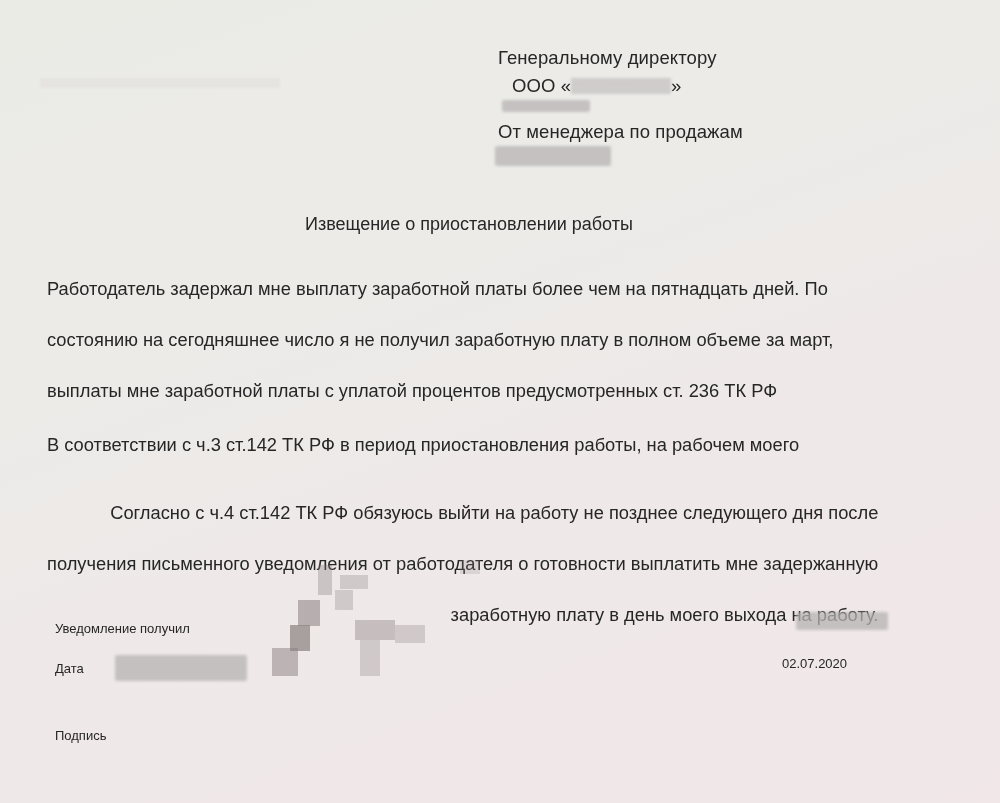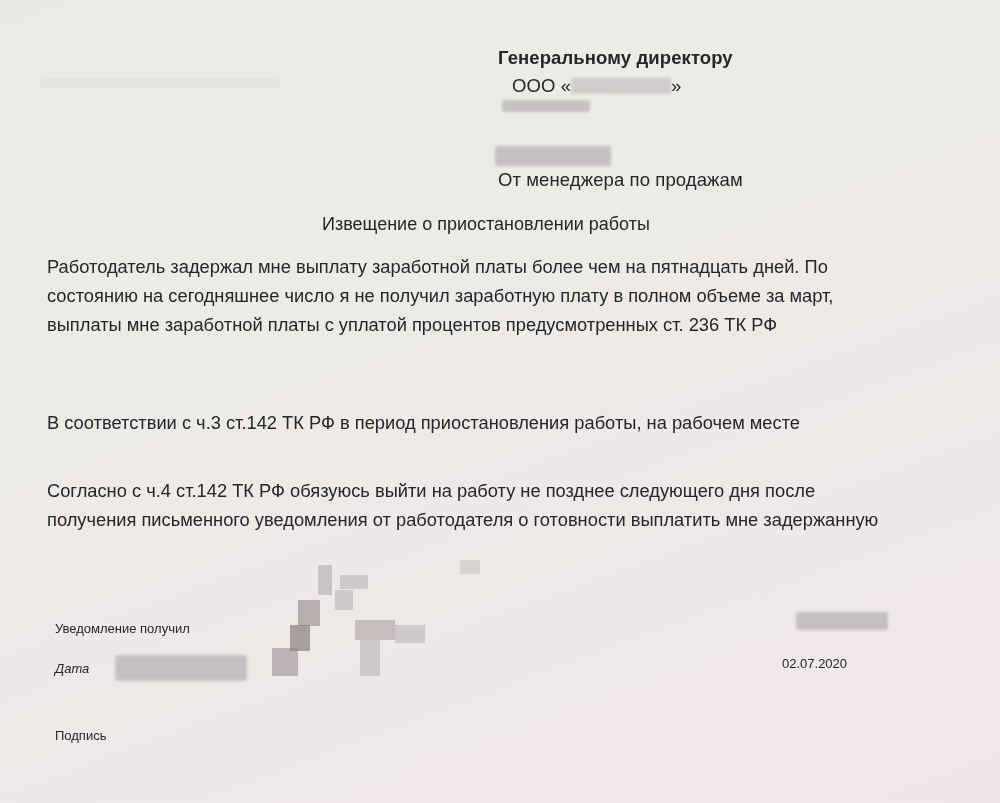--- a/index.html
+++ b/index.html
@@ -10,67 +10,68 @@
     color: #262626;
   }
   .abs { position: absolute; white-space: nowrap; }
   .addr { font-size: 18.5px; letter-spacing: 0.1px; }
   .blur {
     position: absolute; background: #b7b3b3; opacity: 0.75;
     filter: blur(1.5px); border-radius: 2px;
   }
   .title { font-size: 18px; }
   .para { font-size: 18.3px; line-height: 29px; position: absolute; left: 47px; }
-  .para span { display: block; white-space: nowrap; }
+  .para span { display: block; white-space: nowrap; margin-top: 22px; }
   .small { font-size: 13px; }
   .sig-pix { position: absolute; background: #8a8080; opacity: 0.55; }
   .faded { position: absolute; color: #dcdad6; font-size: 13px; filter: blur(1px); }
 </style>
 </head>
 <body>
 
 <div class="faded" style="left:40px;top:78px;width:240px;height:10px;background:#e2e0dc;opacity:.6;"></div>
 
-<div class="abs addr" style="left:498px;top:47px;font-weight:bold;">Генеральному директору</div>
+<div class="abs addr" style="left:498px;top:47px;">Генеральному директору</div>
 <div class="abs addr" style="left:498px;top:75px;margin-left:14px;">
   <span>ООО «</span><span style="display:inline-block;width:100px;height:16px;vertical-align:-2px;background:#c3bfbf;opacity:.7;filter:blur(1.5px);"></span><span>»</span>
 </div>
 <div class="blur" style="left:502px;top:100px;width:88px;height:12px;"></div>
-<div class="abs addr" style="left:498px;top:121px;margin-top:48px;">От менеджера по продажам</div>
+<div class="abs addr" style="left:498px;top:121px;">От менеджера по продажам</div>
 <div class="blur" style="left:495px;top:146px;width:116px;height:20px;"></div>
 
-<div class="abs title" style="left:322px;top:214px;">Извещение о приостановлении работы</div>
+<div class="abs title" style="left:305px;top:214px;">Извещение о приостановлении работы</div>
 
 <div class="para" style="top:252px;">
   <span>Работодатель задержал мне выплату заработной платы более чем на пятнадцать дней. По</span>
   <span>состоянию на сегодняшнее число я не получил заработную плату в полном объеме за март,</span>
   <span>выплаты мне заработной платы с уплатой процентов предусмотренных ст. 236 ТК РФ</span>
 </div>
 
 <div class="para" style="top:408px;">
-  <span>В соответствии с ч.3 ст.142 ТК РФ в период приостановления работы, на рабочем месте</span>
+  <span>В соответствии с ч.3 ст.142 ТК РФ в период приостановления работы, на рабочем моего</span>
 </div>
 
-<div class="para" style="top:476px;">
+<div class="para" style="top:476px;text-align:right;">
   <span>Согласно с ч.4 ст.142 ТК РФ обязуюсь выйти на работу не позднее следующего дня после</span>
   <span>получения письменного уведомления от работодателя о готовности выплатить мне задержанную</span>
+  <span>заработную плату в день моего выхода на работу.</span>
 </div>
 
 <div>
   <div class="sig-pix" style="left:318px;top:565px;width:14px;height:30px;opacity:.35;"></div>
   <div class="sig-pix" style="left:335px;top:590px;width:18px;height:20px;opacity:.3;"></div>
   <div class="sig-pix" style="left:340px;top:575px;width:28px;height:14px;opacity:.3;"></div>
   <div class="sig-pix" style="left:298px;top:600px;width:22px;height:26px;opacity:.55;"></div>
   <div class="sig-pix" style="left:290px;top:625px;width:20px;height:26px;opacity:.7;"></div>
   <div class="sig-pix" style="left:272px;top:648px;width:26px;height:28px;opacity:.5;"></div>
   <div class="sig-pix" style="left:355px;top:620px;width:40px;height:20px;opacity:.4;"></div>
   <div class="sig-pix" style="left:360px;top:640px;width:20px;height:36px;opacity:.3;"></div>
   <div class="sig-pix" style="left:395px;top:625px;width:30px;height:18px;opacity:.3;"></div>
   <div class="sig-pix" style="left:460px;top:560px;width:20px;height:14px;opacity:.2;"></div>
 </div>
 
 <div class="abs small" style="left:55px;top:621px;">Уведомление получил</div>
-<div class="abs small" style="left:55px;top:661px;font-style:italic;">Дата</div>
+<div class="abs small" style="left:55px;top:661px;">Дата</div>
 <div class="blur" style="left:115px;top:655px;width:132px;height:26px;"></div>
 <div class="abs small" style="left:55px;top:728px;">Подпись</div>
 
 <div class="blur" style="left:796px;top:612px;width:92px;height:18px;"></div>
 <div class="abs small" style="left:782px;top:656px;">02.07.2020</div>
 
 </body></html>

